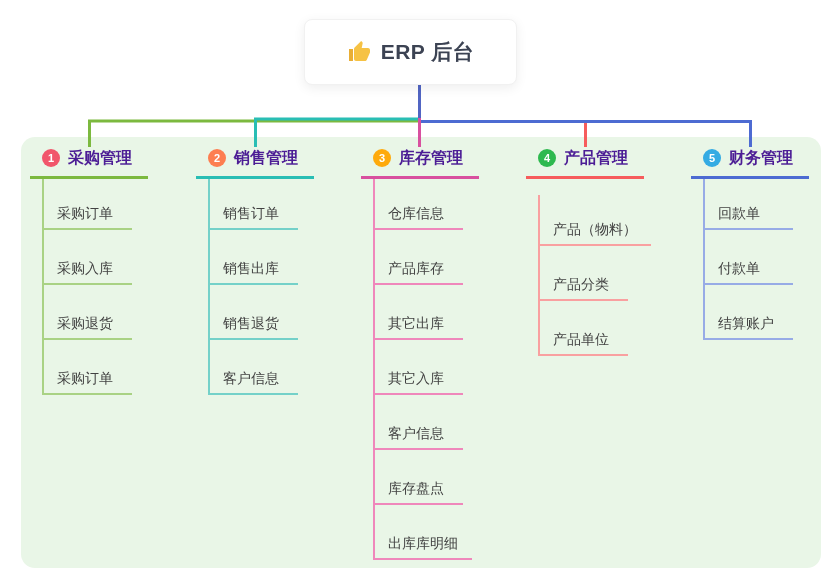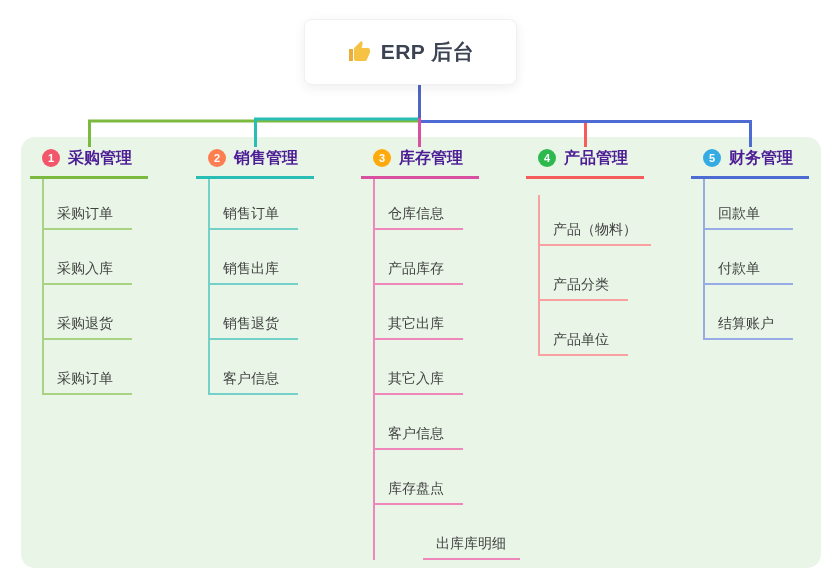--- a/index.html
+++ b/index.html
@@ -89,21 +89,21 @@
       <span class="badge" style="background: rgb(254, 170, 12);">3</span>
       <span class="branch-label">库存管理</span>
     </div>
     <ul class="children" style="border-left-color: rgb(239, 135, 187);">
           <li style="border-bottom-color: rgb(239, 135, 187);">仓库信息</li>
           <li style="border-bottom-color: rgb(239, 135, 187); font-family: Liberation Serif, serif;">产品库存</li>
           <li style="border-bottom-color: rgb(239, 135, 187);">其它出库</li>
           <li style="border-bottom-color: rgb(239, 135, 187);">其它入库</li>
           <li style="border-bottom-color: rgb(239, 135, 187);">客户信息</li>
           <li style="border-bottom-color: rgb(239, 135, 187); font-family: Liberation Mono, monospace;">库存盘点</li>
-          <li style="border-bottom-color: rgb(239, 135, 187); margin-left: 48px;">出库库明细</li>
+          <li style="border-bottom-color: rgb(239, 135, 187);">出库库明细</li>
         </ul>
   </div>
       <div class="branch" style="left: 526px;">
     <div class="branch-title" style="border-bottom-color: rgb(246, 92, 92);">
       <span class="badge" style="background: rgb(46, 185, 79);">4</span>
       <span class="branch-label">产品管理</span>
     </div>
     <ul class="children" style="border-left-color: rgb(249, 160, 160);">
           <li style="border-bottom-color: rgb(249, 160, 160); margin-top: 16px;">产品（物料）</li>
           <li style="border-bottom-color: rgb(249, 160, 160); text-align: right;">产品分类</li>

